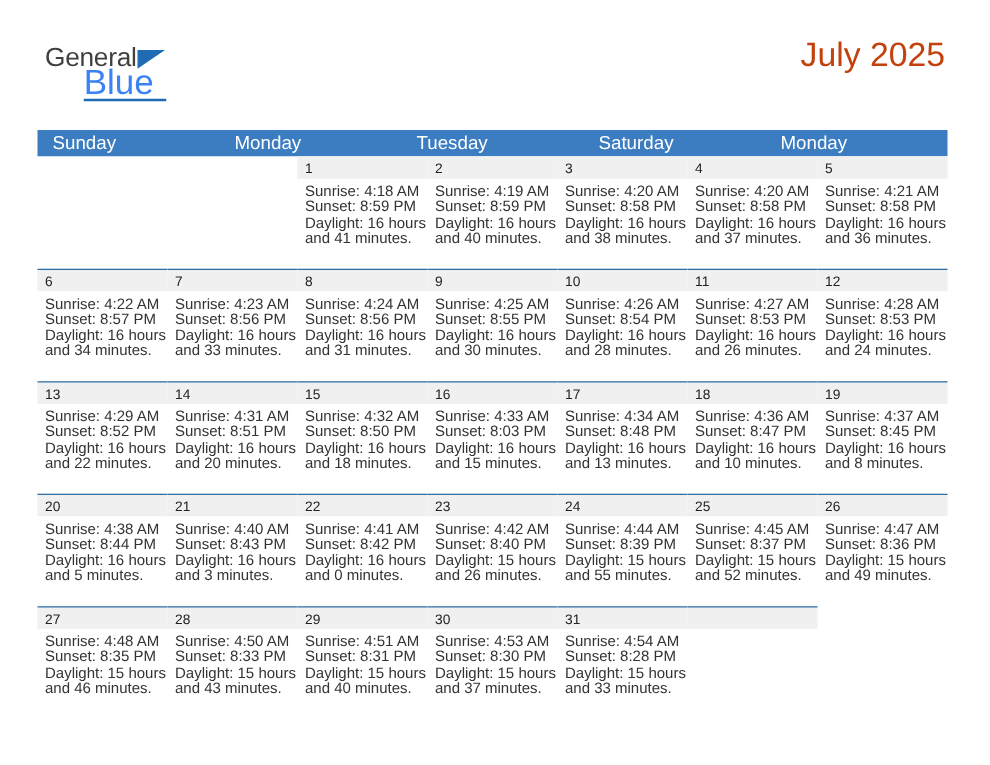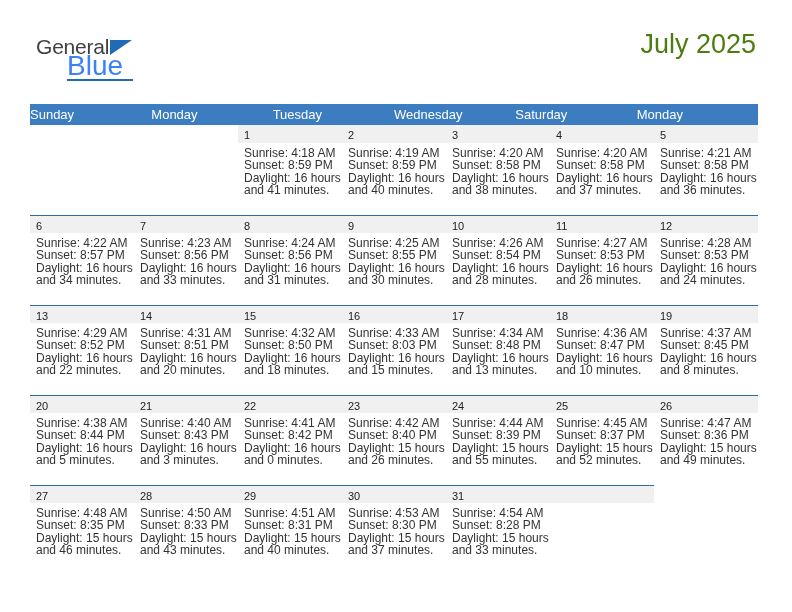--- a/index.html
+++ b/index.html
@@ -67,21 +67,21 @@
   }
 
   .title-block {
     position: absolute;
     right: 36px;
     top: 28px;
     text-align: right;
   }
   .month-title {
     font-size: 27px;
-    color: #4d7c0f;
+    color: #c2410c;
     font-weight: normal;
     line-height: 33px;
     white-space: nowrap;
   }
   .location {
     margin-top: 9px;
     font-size: 13.5px;
     color: #222222;
     line-height: 17px;
     white-space: nowrap;
@@ -97,23 +97,23 @@
   .dow-row {
     display: flex;
     width: 728px;
     height: 21px;
     background: #3b7dc0;
   }
   .dow-cell {
     flex: 1 1 104px;
     width: 104px;
     color: #ffffff;
-    font-size: 13px;
+    font-size: 15px;
     line-height: 21px;
-    padding-left: 0;
+    padding-left: 12px;
     white-space: nowrap;
     overflow: hidden;
   }
 
   .week-row {
     position: relative;
     width: 728px;
     height: 90px;
     display: flex;
   }
@@ -176,21 +176,20 @@
       <div class="month-title">July 2025</div>
     </div>
 
   </div>
 
   <div class="calendar">
     <div class="dow-row">
         <div class="dow-cell">Sunday</div>
         <div class="dow-cell">Monday</div>
         <div class="dow-cell">Tuesday</div>
-        <div class="dow-cell">Wednesday</div>
         <div class="dow-cell">Saturday</div>
         <div class="dow-cell">Monday</div>
       </div>
     <div id="weeks-container">
         <div class="week-row">
           <div class="day-cell empty">
             <div class="numband"><span class="daynum"></span></div>
           </div>
           <div class="day-cell empty">
             <div class="numband"><span class="daynum"></span></div>

